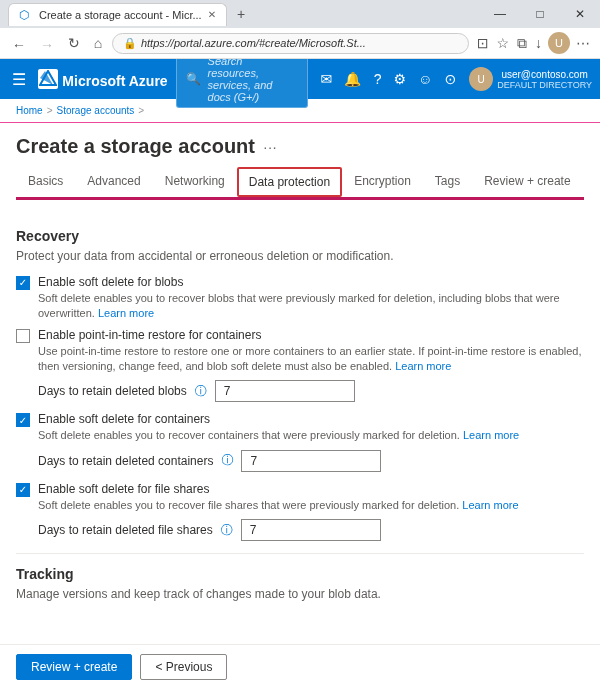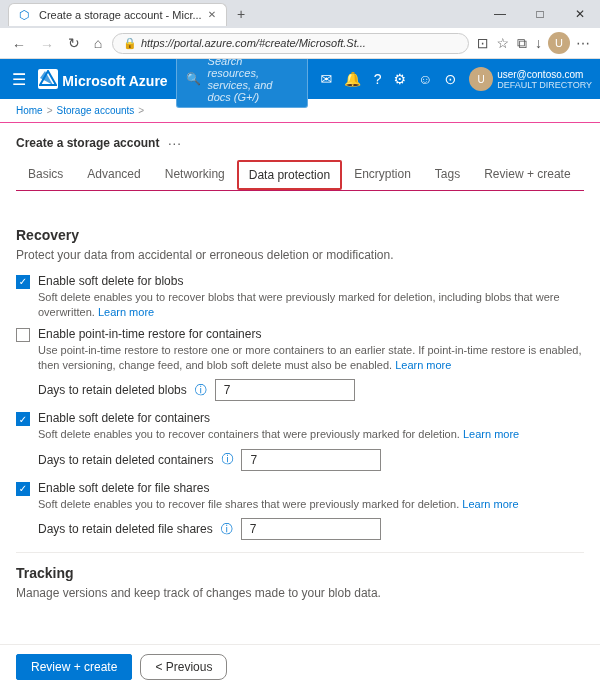--- a/index.html
+++ b/index.html
@@ -24,38 +24,38 @@
     .hamburger { color: #fff; font-size: 16px; cursor: pointer; padding: 4px; }
     .azure-logo { display: flex; align-items: flex-end; gap: 4px; }
     .azure-logo-icon { width: 20px; height: 20px; background: #fff; border-radius: 2px; display: flex; align-items: center; justify-content: center; font-size: 10px; font-weight: bold; color: #0078d4; }
     .azure-logo-text { color: #fff; font-size: 14px; font-weight: 600; }
     .portal-search { flex: 1; background: #1a86d6; border: 1px solid rgba(255,255,255,0.3); border-radius: 3px; padding: 4px 10px; color: #fff; font-size: 12px; display: flex; align-items: center; gap: 6px; }
     .portal-search-text { color: rgba(255,255,255,0.8); font-size: 11px; font-style: italic; }
     .portal-icons { display: flex; gap: 2px; align-items: center; }
     .portal-icon { color: #fff; font-size: 14px; padding: 4px 5px; cursor: pointer; }
     .portal-user { display: flex; align-items: center; gap: 4px; cursor: pointer; }
     .portal-avatar { width: 24px; height: 24px; border-radius: 50%; background: #c8a97e; display: flex; align-items: center; justify-content: center; font-size: 10px; color: #fff; }
-    .portal-user-info { text-align: left; }
+    .portal-user-info { text-align: center; }
     .portal-user-name { color: #fff; font-size: 10px; }
     .portal-user-dir { color: rgba(255,255,255,0.8); font-size: 9px; }
 
     
     .breadcrumb-bar { background: #fff; padding: 6px 16px; display: flex; align-items: center; gap: 4px; border-bottom: 1px solid #ec4899; font-size: 10px; }
     .breadcrumb-link { color: #0078d4; cursor: pointer; }
     .breadcrumb-sep { color: #999; }
 
     
     .main-content { background: #fff; padding: 0 16px 0 16px; height: calc(688px - 40px - 36px - 32px - 44px - 44px); overflow-y: auto; }
 
     .page-header { display: flex; align-items: center; gap: 8px; padding: 12px 0 8px 0; }
-    .page-title { font-size: 12px; font-weight: 600; color: #323130; }
+    .page-title { font-size: 20px; font-weight: 600; color: #323130; }
     .page-menu-icon { color: #666; font-size: 14px; cursor: pointer; }
 
     
-    .tabs-container { display: flex; align-items: center; border-bottom: 1px solid #be185d; margin-bottom: 16px; }
+    .tabs-container { display: flex; align-items: center; border-bottom: 3px solid #be185d; margin-bottom: 8px; }
     .tab-item { padding: 8px 12px; font-size: 12px; color: #605e5c; cursor: pointer; white-space: nowrap; border-bottom: 2px solid transparent; margin-bottom: -1px; }
     .tab-item.active-outlined { color: #323130; border: 2px solid #d13438; border-radius: 2px; padding: 6px 10px; font-weight: 500; }
 
     
     .content-scroll { overflow-y: auto; height: calc(688px - 40px - 36px - 32px - 44px - 52px - 44px); padding: 12px 0; }
 
     .section-title { font-size: 14px; font-weight: 600; color: #323130; margin-bottom: 4px; margin-top: 8px; }
     .section-desc { font-size: 12px; color: #605e5c; margin-bottom: 10px; line-height: 1.4; }
 
     .option-row { display: flex; align-items: flex-start; gap: 8px; margin-bottom: 6px; }
@@ -71,21 +71,21 @@
     .retention-row { display: flex; align-items: center; gap: 8px; margin: 6px 0 10px 22px; }
     .retention-label { font-size: 12px; color: #323130; }
     .retention-input { width: 140px; border: 1px solid #8a8886; padding: 3px 8px; font-size: 12px; color: #323130; }
     .info-icon { color: #0078d4; font-size: 12px; cursor: pointer; }
 
     .divider { height: 1px; background: #edebe9; margin: 12px 0; }
 
     
     .footer-bar { background: #fff; border-top: 1px solid #edebe9; padding: 8px 16px; display: flex; align-items: center; gap: 8px; position: absolute; bottom: 0; left: 0; right: 0; height: 44px; }
     .btn-primary { background: #0078d4; color: #fff; border: 1px solid #0078d4; padding: 5px 14px; font-size: 12px; cursor: pointer; border-radius: 2px; font-weight: 500; }
-    .btn-secondary { background: #fff; color: #323130; border: 1px solid #8a8886; padding: 5px 14px; font-size: 12px; cursor: pointer; border-radius: 8px; }
+    .btn-secondary { background: #fff; color: #323130; border: 1px solid #8a8886; padding: 5px 14px; font-size: 12px; cursor: pointer; border-radius: 2px; }
 
     
     .window-controls { position: absolute; top: 0; right: 0; display: flex; align-items: center; }
     .win-btn { width: 40px; height: 28px; display: flex; align-items: center; justify-content: center; background: none; border: none; color: #333; font-size: 12px; cursor: pointer; }
 
     .browser-frame { position: relative; background: #dee1e6; }
 
     .outer-wrapper { position: relative; width: 600px; height: 688px; overflow: hidden; background: #fff; }
   </style>
 </head>

